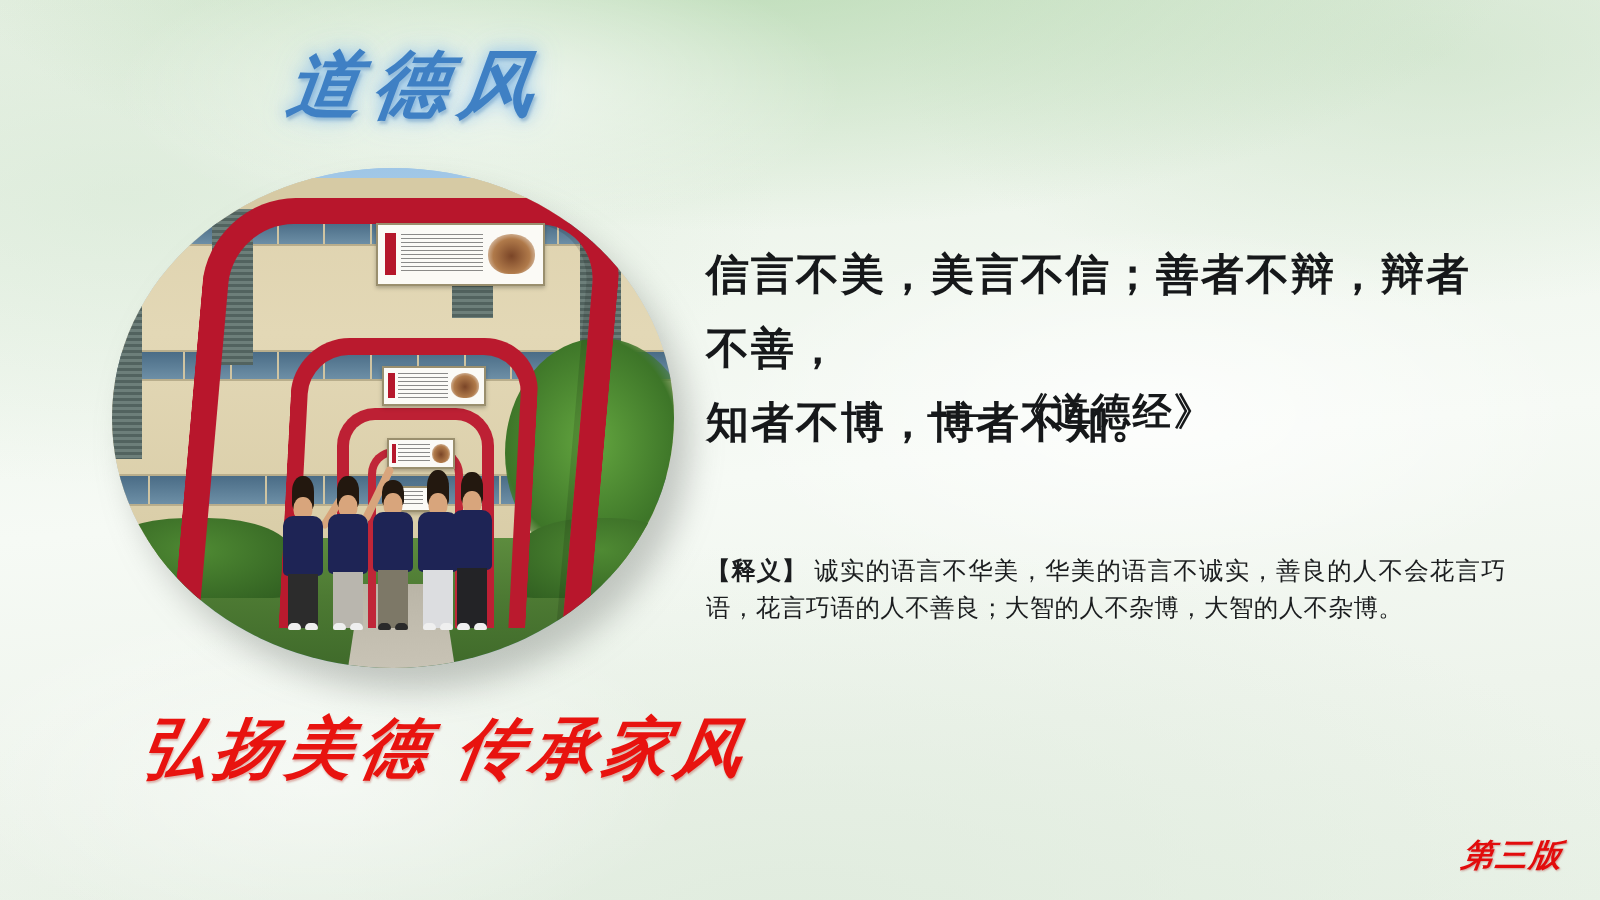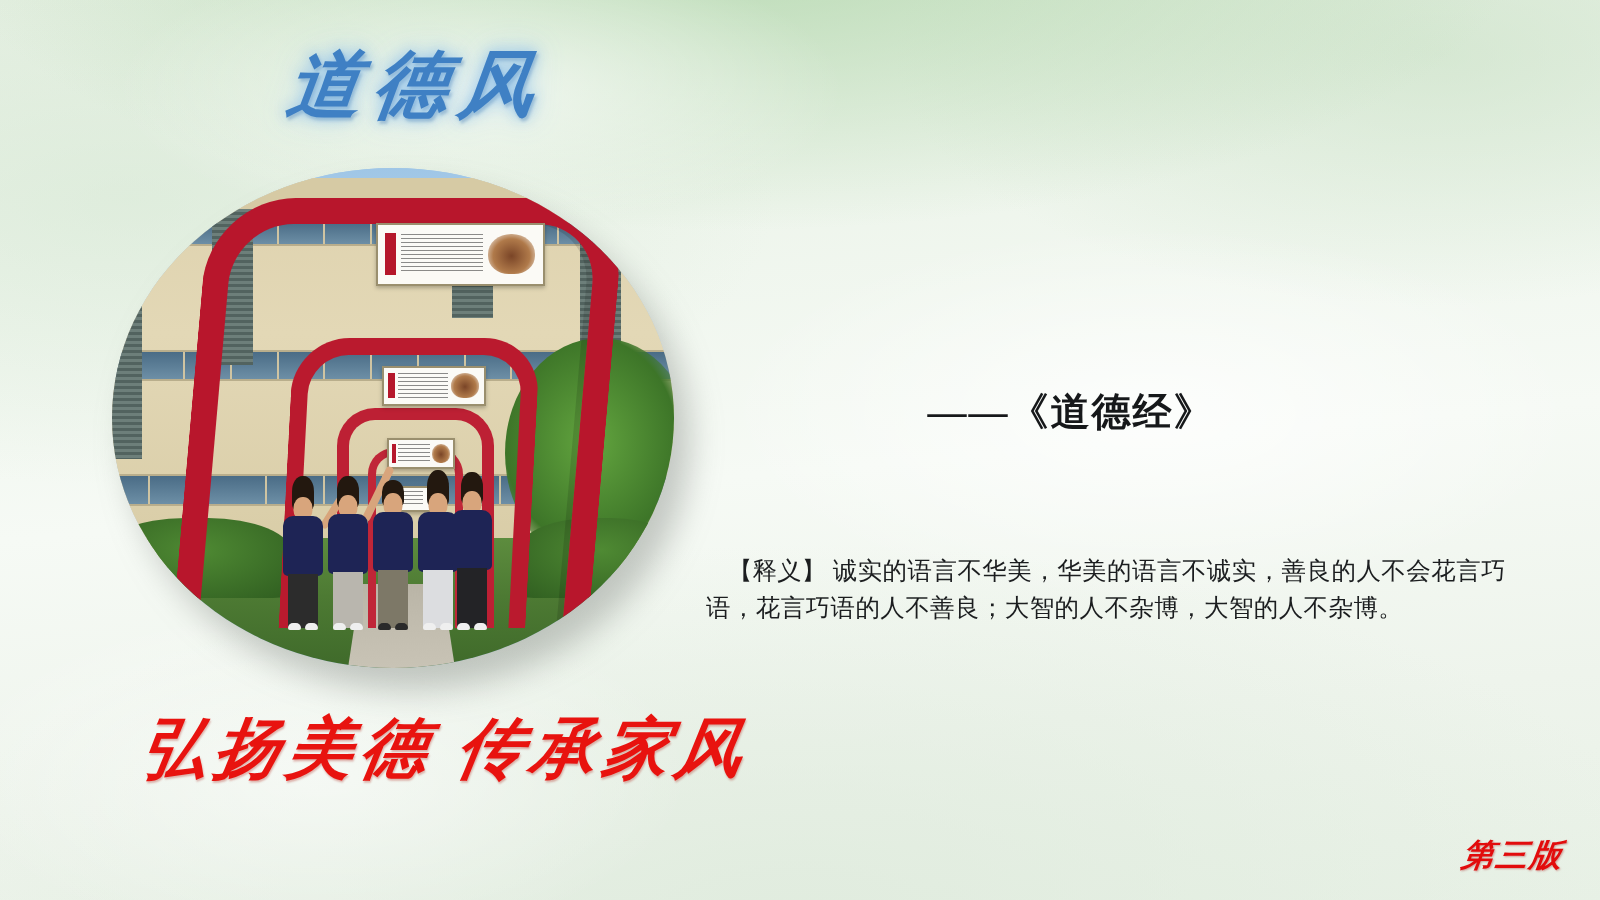--- a/index.html
+++ b/index.html
@@ -229,21 +229,21 @@
     color:#16181a;
     z-index:6;
   }
   .explain {
     position:absolute; left:706px; top:552px; width:800px;
     font-family:"Liberation Serif","DejaVu Serif",serif;
     font-size:24.5px; line-height:1.52; letter-spacing:0.4px;
     color:#1b1d1f; text-align:justify;
     z-index:6;
   }
-  .explain .tag { font-weight:normal; letter-spacing:0;margin-left:22px; }
+  .explain .tag { font-weight:bold; letter-spacing:0; }
 
   
   .slogan {
     position:absolute; left:142px; top:704px;
     font-family:"Liberation Serif","DejaVu Serif",serif;
     font-size:66px; font-weight:bold; font-style:italic;
     letter-spacing:7px; white-space:nowrap;
     color:#e8130f;
     text-shadow:1px 2px 2px rgba(170,20,10,0.30);
     transform:skewX(-9deg);
@@ -398,20 +398,24 @@
         <div class="st-body" style="bottom:58px;height:60px;"></div>
         <div class="st-legs" style="bottom:0;height:60px;background:#232326;">
           <div class="st-shoe" style="left:0;background:#f0f0f0;"></div>
           <div class="st-shoe" style="right:0;background:#f0f0f0;"></div>
         </div>
       </div>
 
     </div>
   </div>
 
+  <div class="quote">
+    <div>信言不美，美言不信；善者不辩，辩者不善，</div>
+    <div>知者不博，博者不知。</div>
+  </div>
 
   <div class="attribution">——《道德经》</div>
 
   <div class="explain">
     <span class="tag">【释义】</span><span> 诚实的语言不华美，华美的语言不诚实，善良的人不会花言巧语，花言巧语的人不善良；大智的人不杂博，大智的人不杂博。</span>
   </div>
 
   <div class="slogan">弘扬美德  传承家风</div>
 
   <div class="page-mark">第三版</div>

